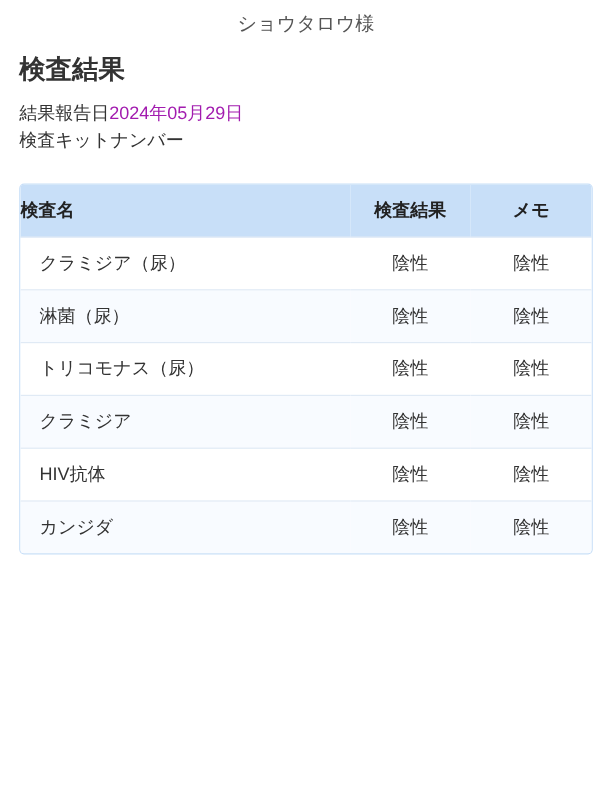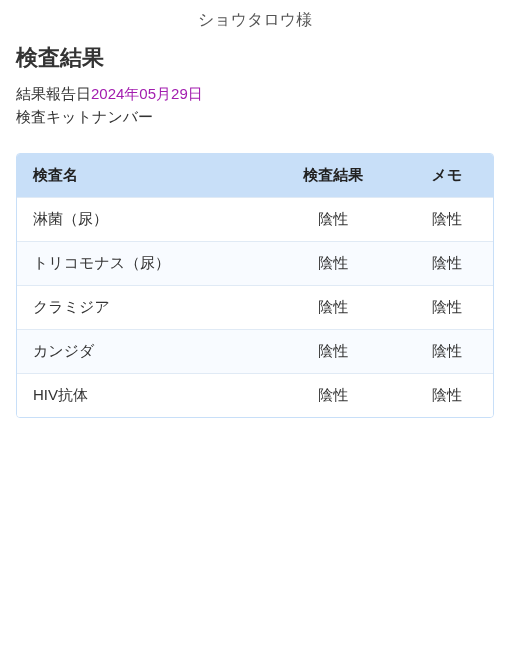--- a/index.html
+++ b/index.html
@@ -46,21 +46,21 @@
       overflow: hidden;
     }
     table {
       width: 100%;
       border-collapse: collapse;
     }
     thead tr {
       background-color: #c8dff8;
     }
     thead th {
-      padding: 12px 16px;
+      padding: 12px 0;
       font-size: 15px;
       font-weight: bold;
       text-align: left;
       color: #222;
     }
     thead th:nth-child(2),
     thead th:nth-child(3) {
       text-align: center;
     }
     tbody tr {
@@ -103,40 +103,45 @@
 <div class="table-wrapper">
   <table>
     <thead>
       <tr>
         <th>検査名</th>
         <th>検査結果</th>
         <th>メモ</th>
       </tr>
     </thead>
     <tbody id="table-body">
+    <tr>
+          <td>クラミジア（尿）</td>
+          <td>陰性</td>
+          <td>陰性</td>
+        </tr>
         <tr>
           <td>淋菌（尿）</td>
           <td>陰性</td>
           <td>陰性</td>
         </tr>
         <tr>
           <td>トリコモナス（尿）</td>
           <td>陰性</td>
           <td>陰性</td>
         </tr>
         <tr>
           <td>クラミジア</td>
           <td>陰性</td>
           <td>陰性</td>
         </tr>
         <tr>
-          <td>カンジダ</td>
+          <td>HIV抗体</td>
           <td>陰性</td>
           <td>陰性</td>
         </tr>
         <tr>
-          <td>HIV抗体</td>
+          <td>カンジダ</td>
           <td>陰性</td>
           <td>陰性</td>
         </tr>
       </tbody>
   </table>
 </div>
 
 </body></html>

